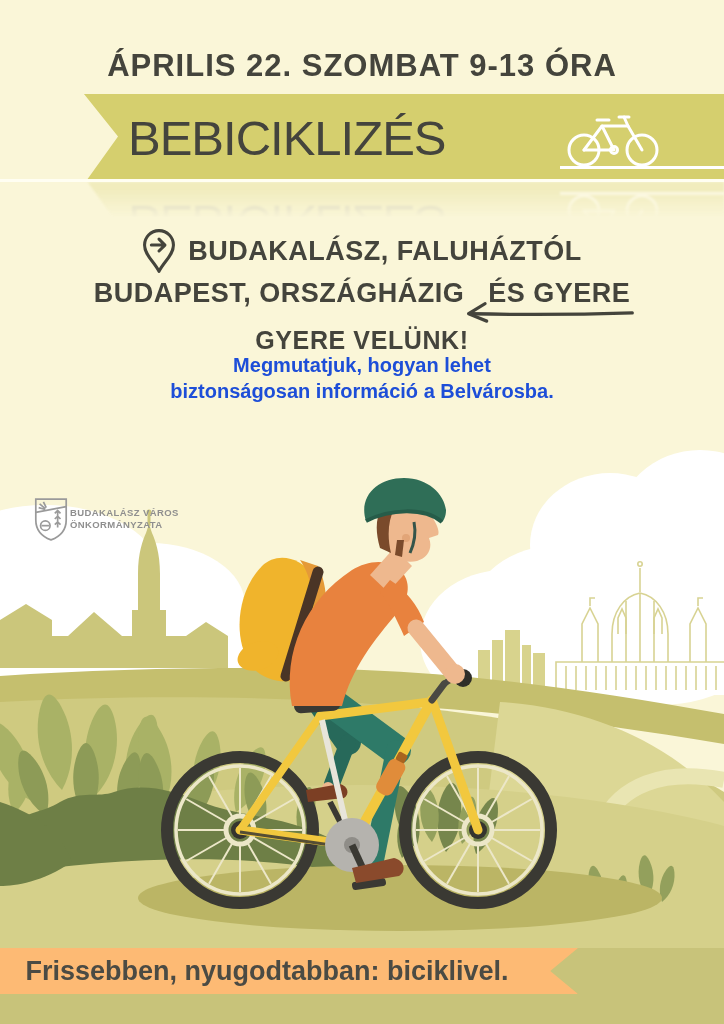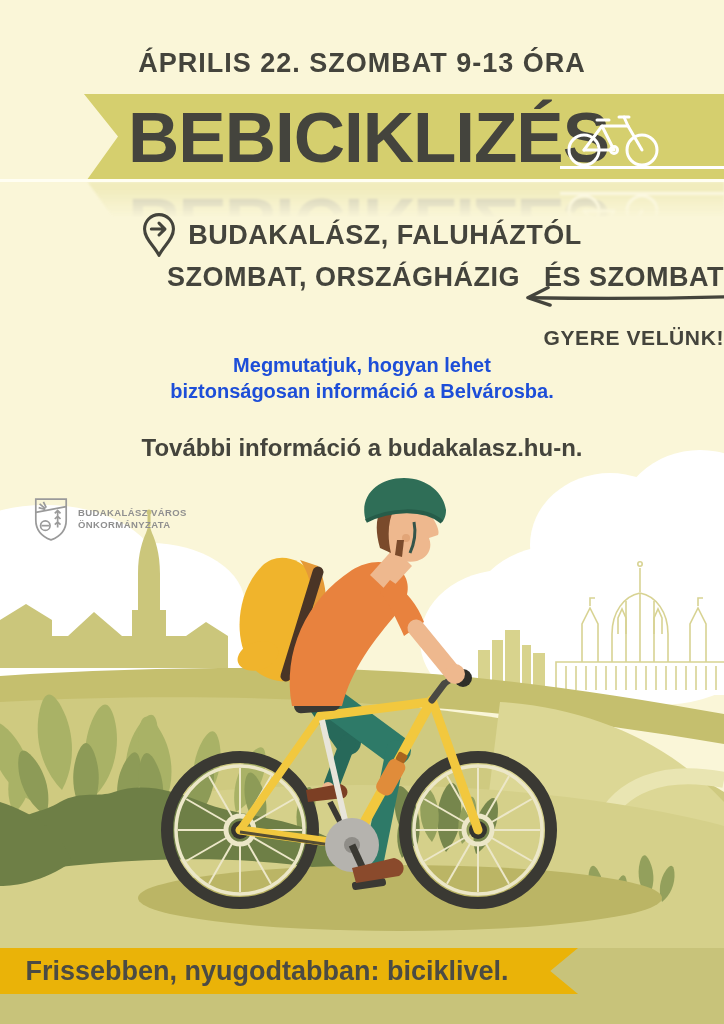--- a/index.html
+++ b/index.html
@@ -3,65 +3,65 @@
 <meta charset="utf-8">
 <style>
   html,body{margin:0;padding:0;}
   .poster{
     position:relative; width:724px; height:1024px; overflow:hidden;
     background:#faf6d8; font-family:"Liberation Sans", sans-serif; color:#45453e;
   }
   
   .date-line{
     position:absolute; top:48px; left:0; width:100%;
-    text-align:center; font-size:27px; font-weight:800; letter-spacing:1px; color:#44443c;
+    text-align:center; font-size:31px; font-weight:800; letter-spacing:1px; color:#44443c;
   }
   
   .banner-wrap{position:absolute; top:94px; left:0; width:100%; height:175px;}
   .banner{
     position:absolute; top:0; left:0; width:100%; height:85px;
     background:#d5cf6e;
     clip-path:polygon(11.6% 0, 100% 0, 100% 100%, 12.1% 100%, 16.3% 50%);
   }
   .banner .event-title{
     position:absolute; left:128px; top:0; height:85px; line-height:88px;
-    font-size:71px; font-weight:700; letter-spacing:-1px; color:#44443d; white-space:nowrap;
+    font-size:49px; font-weight:400; letter-spacing:-1px; color:#44443d; white-space:nowrap;
   }
   .banner .bike-icon{position:absolute; left:562px; top:14px;}
   .banner .ground-line{position:absolute; left:560px; right:0; top:72px; height:3px; background:#ffffff;}
   .banner-underline{position:absolute; top:85px; left:0; width:100%; height:3px; background:#fffef2;}
   .banner-reflection{
     position:absolute; top:88px; left:0; width:100%; height:85px;
     transform:scaleY(-1); opacity:.42; filter:blur(1.1px);
     -webkit-mask-image:linear-gradient(to top, rgba(0,0,0,.6) 8%, transparent 42%);
     mask-image:linear-gradient(to top, rgba(0,0,0,.6) 8%, transparent 42%);
   }
   
-  .route{position:absolute; top:212px; left:0; width:100%; text-align:right;}
+  .route{position:absolute; top:228px; left:0; width:100%; text-align:center;}
   .route-line1{display:flex; align-items:center; justify-content:center; gap:12px;
     font-size:27px; font-weight:800; letter-spacing:.5px; color:#44443c;}
   .route-line2{margin-top:4px; font-size:27px; font-weight:800; letter-spacing:.5px; color:#44443c;}
   .es-vissza{position:relative; display:inline-block;}
   .es-vissza .arrow-under{position:absolute; left:-36px; bottom:-14px; width:calc(100% + 40px); height:24px;}
   
-  .cta-heading{position:absolute; top:326px; width:100%; text-align:right;
-    font-size:21px; font-weight:800; letter-spacing:.6px; color:#44443c;}
+  .cta-heading{position:absolute; top:326px; width:100%; text-align:center;
+    font-size:25px; font-weight:800; letter-spacing:.6px; color:#44443c;}
   .body-copy{position:absolute; top:352px; width:100%; text-align:center;
     font-size:20px; font-weight:700; line-height:26px; color:#1d4ed8;}
   .info-line{position:absolute; top:434px; width:100%; text-align:center;
     font-size:24px; font-weight:800; color:#44443c;}
   
-  .logo{position:absolute; top:496px; left:32px; display:flex; align-items:center; gap:8px; z-index:5;}
+  .logo{position:absolute; top:496px; left:32px; display:flex; align-items:center; z-index:5;}
   .logo-text{font-size:9.5px; font-weight:700; line-height:12px; color:#8f8f8f; letter-spacing:.4px;}
   
   .scene{position:absolute; top:440px; left:0; width:724px; height:508px; z-index:2;}
   
   .bottom-band{position:absolute; top:928px; left:0; width:100%; height:96px; background:#c8c37a; z-index:1;}
   .footer-ribbon{
-    position:absolute; top:948px; left:0; width:578px; height:46px; background:#eab308; z-index:4;
+    position:absolute; top:948px; left:0; width:578px; height:46px; background:#fdba74; z-index:4;
     clip-path:polygon(0 0, 100% 0, 95.2% 50%, 100% 100%, 0 100%);
     display:flex; align-items:center; justify-content:center; padding-right:0;
     box-shadow:0 2px 3px rgba(90,90,60,.12);
   }
   .footer-text{font-size:27px; font-weight:800; color:#4b4b44; padding-right:44px; white-space:nowrap;}
 </style>
 </head>
 <body>
 
 <div class="poster">
@@ -107,38 +107,37 @@
 
   <div class="route">
     <div class="route-line1">
       <svg width="34" height="46" viewBox="0 0 40 52">
         <path d="M20 2 C10 2 3 10 3 19 C3 31 14 38 20 50 C26 38 37 31 37 19 C37 10 30 2 20 2 Z" fill="none" stroke="#44443c" stroke-width="3.6" stroke-linejoin="round"></path>
         <path d="M11 19 H25 M20 12 L27 19 L20 26" fill="none" stroke="#44443c" stroke-width="3.6" stroke-linecap="round" stroke-linejoin="round"></path>
       </svg>
       <span>BUDAKALÁSZ, FALUHÁZTÓL</span>
     </div>
     <div class="route-line2">
-      <span>SZOMBAT, ORSZÁGHÁZIG</span>
+      <span>BUDAPEST, ORSZÁGHÁZIG</span>
       <span>&nbsp;</span>
       <span class="es-vissza">
-        <span>ÉS SZOMBAT</span>
+        <span>ÉS GYERE</span>
         <svg class="arrow-under" viewBox="0 0 220 26" preserveAspectRatio="none">
           <path d="M218 15 C150 17 80 17 22 16" fill="none" stroke="#44443c" stroke-width="3.6" stroke-linecap="round"></path>
           <path d="M40 5 L20 16 L42 24" fill="none" stroke="#44443c" stroke-width="3.6" stroke-linecap="round" stroke-linejoin="round"></path>
         </svg>
       </span>
     </div>
   </div>
 
   <div class="cta-heading">GYERE VELÜNK!</div>
   <div class="body-copy">
     <div>Megmutatjuk, hogyan lehet</div>
     <div>biztonságosan információ a Belvárosba.</div>
   </div>
-  <div class="info-line">További információ a budakalasz.hu-n.</div>
 
   <div class="logo">
     <svg width="38" height="46" viewBox="0 0 40 48">
       <g fill="none" stroke="#9a9a9a" stroke-width="1.8">
         <path d="M4 3 H36 V25 C36 37 28 43 20 46 C12 43 4 37 4 25 Z"></path>
         <path d="M4 17 L36 11"></path>
         <path d="M27 15 V33 M24 18 L27 15 L30 18 M24 24 L27 21 L30 24 M24 30 L27 27 L30 30"></path>
         <path d="M8 8 L14 13 M12 6 L15 12 M7 12 L14 14"></path>
         <circle cx="14" cy="31" r="5"></circle>
         <path d="M10 31 H18"></path>

